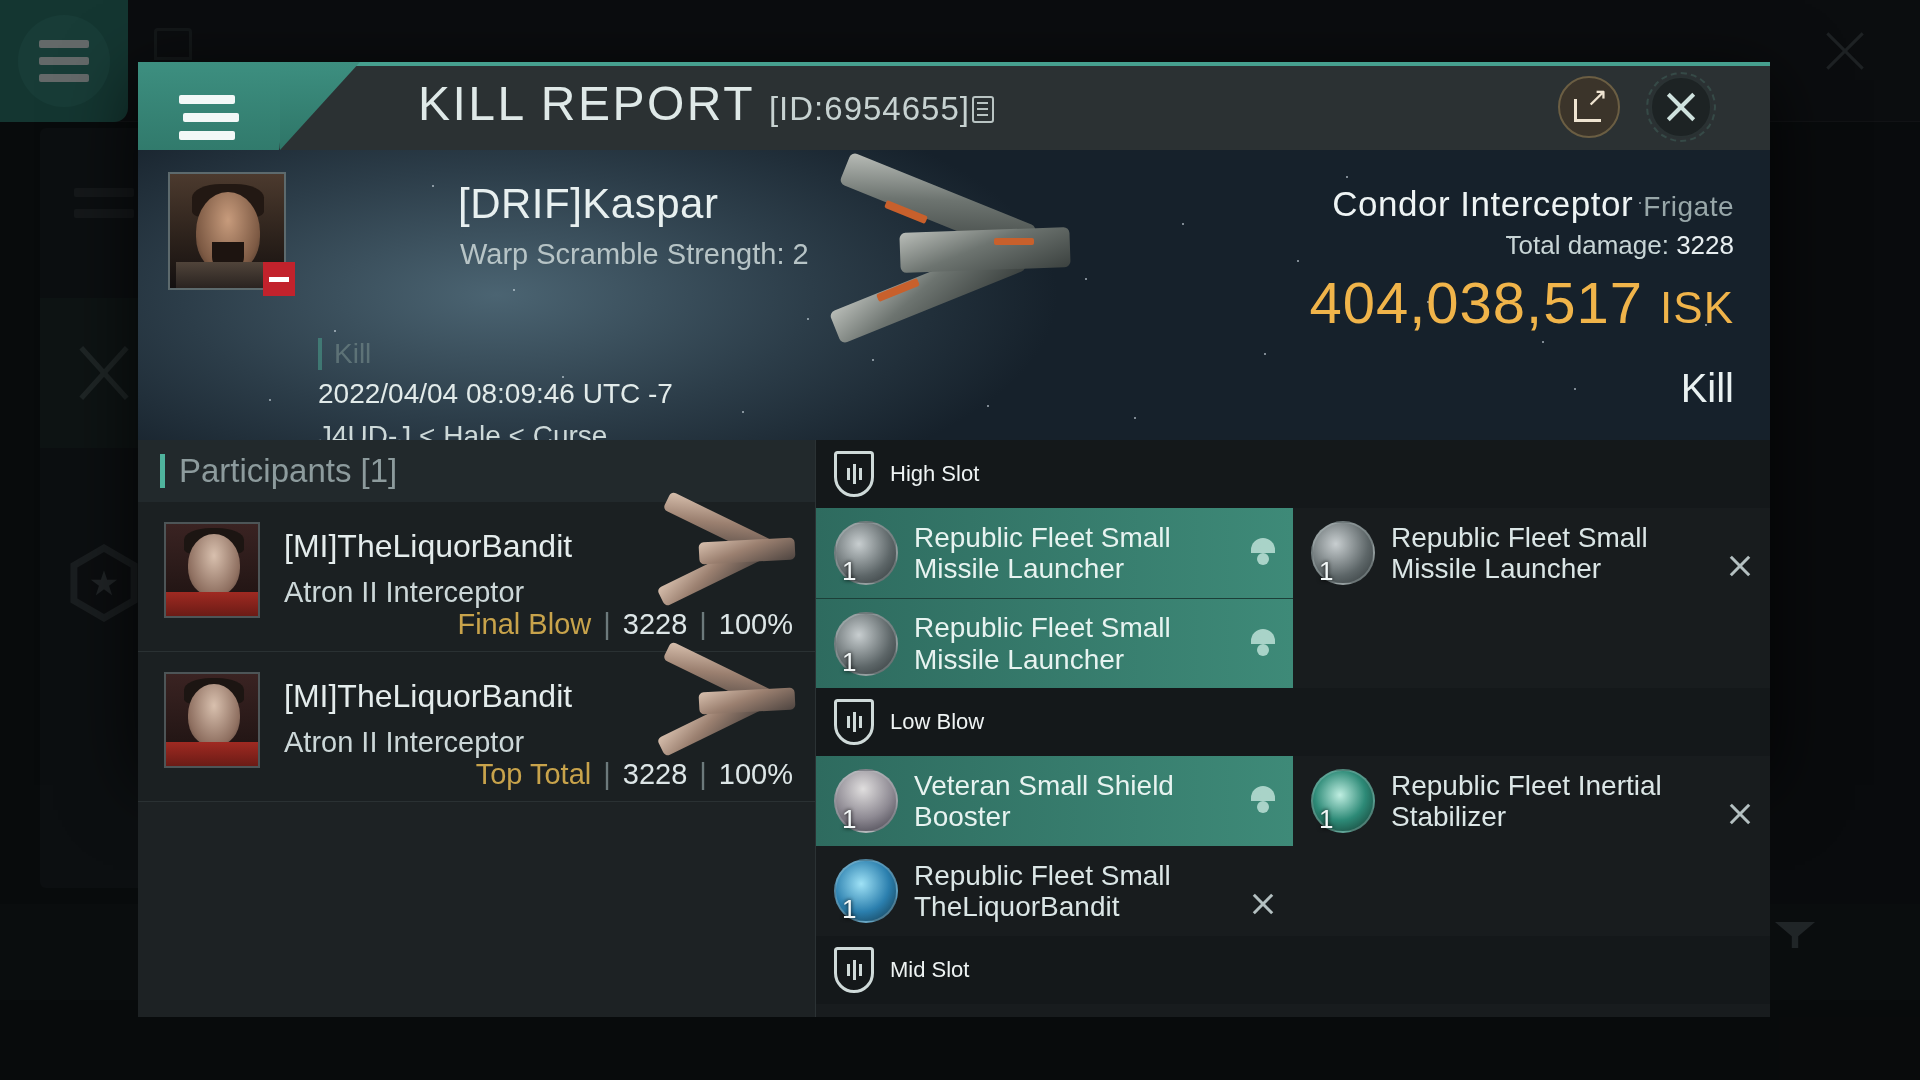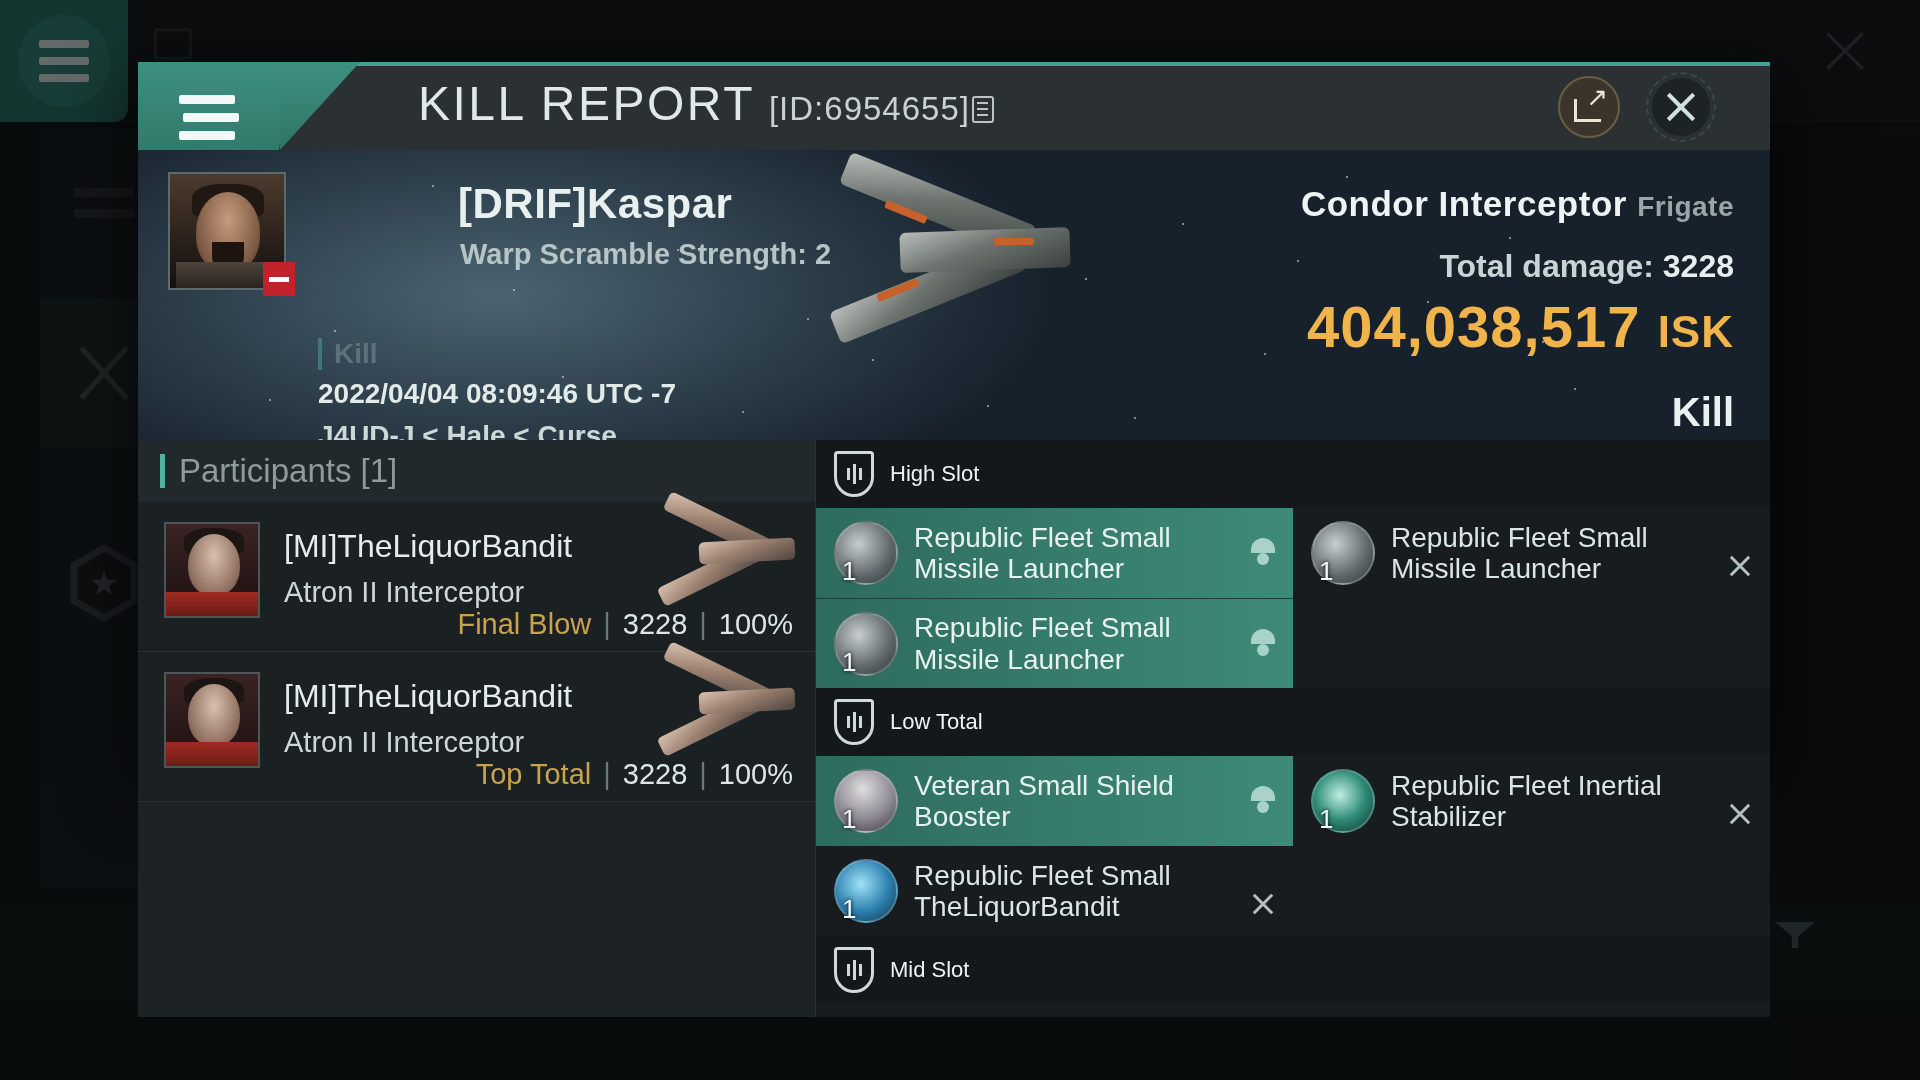--- a/index.html
+++ b/index.html
@@ -197,21 +197,20 @@
     border: 2px dashed #39514d; opacity:.8;
   }
 
   
   .hero {
     position: relative; height: 290px; width: 100%;
     background:
       radial-gradient(ellipse 700px 280px at 22% 50%, #4b6472 0%, #2c3d49 45%, #16212b 80%),
       linear-gradient(110deg, #3f5866 0%, #22323d 35%, #0e161d 70%, #0b1117 100%);
     overflow: hidden;
-    font-weight: bold;
   }
   .stars { position:absolute; inset:0; }
   .stars i {
     position:absolute; width:2px; height:2px; background:#dfeaf2; border-radius:50%; opacity:.7;
   }
   .hero-ship {
     position: absolute; left: 660px; top: 28px; width: 300px; height: 215px;
   }
   .ship-wing {
     position:absolute; background: linear-gradient(160deg,#b9bdb8,#6d7470 45%,#3b413f);
@@ -270,21 +269,21 @@
   .hero-date {
     position:absolute; left: 180px; top: 228px; color: #e2ebea; font-size: 28px;
   }
   .hero-loc {
     position:absolute; left: 180px; top: 270px; color: #cdd9d9; font-size: 28px;
   }
 
   .hero-right { position: absolute; right: 36px; top: 34px; text-align: right; }
   .ship-name { color: #eef4f4; font-size: 35px; letter-spacing: .5px; }
   .ship-name .cls { color: #98a7a9; font-size: 28px; }
-  .total-dmg { color: #c8d5d6; font-size: 32px; margin-top: 24px; }
+  .total-dmg { color: #c8d5d6; font-size: 26px; margin-top: 6px; }
   .total-dmg .v { color: #e7eef0; }
   .isk {
     margin-top: 8px; color: #f0b44a; font-size: 58px; letter-spacing: 1px;
   }
   .isk .u { font-size: 44px; }
   .kill-word {
     margin-top: 30px; color: #e9f1f1; font-size: 40px;
   }
 
   
@@ -650,21 +649,21 @@
           <div class="spacer"></div>
         </div>
       </div>
 
       <div class="slot-head">
         <span class="shield-icon">
             <i></i>
             <i></i>
             <i></i>
           </span>
-        <span class="txt">Low Total</span>
+        <span class="txt">Low Blow</span>
       </div>
       <div class="slot-grid">
         <div class="slot-col">
           <div class="mod sel">
             <span class="mod-icon shieldb">
               <span class="mod-qty">1</span>
             </span>
             <span class="mod-name">Veteran Small Shield Booster</span>
             <span class="mod-right"><span class="person-glyph"></span></span>
           </div>

